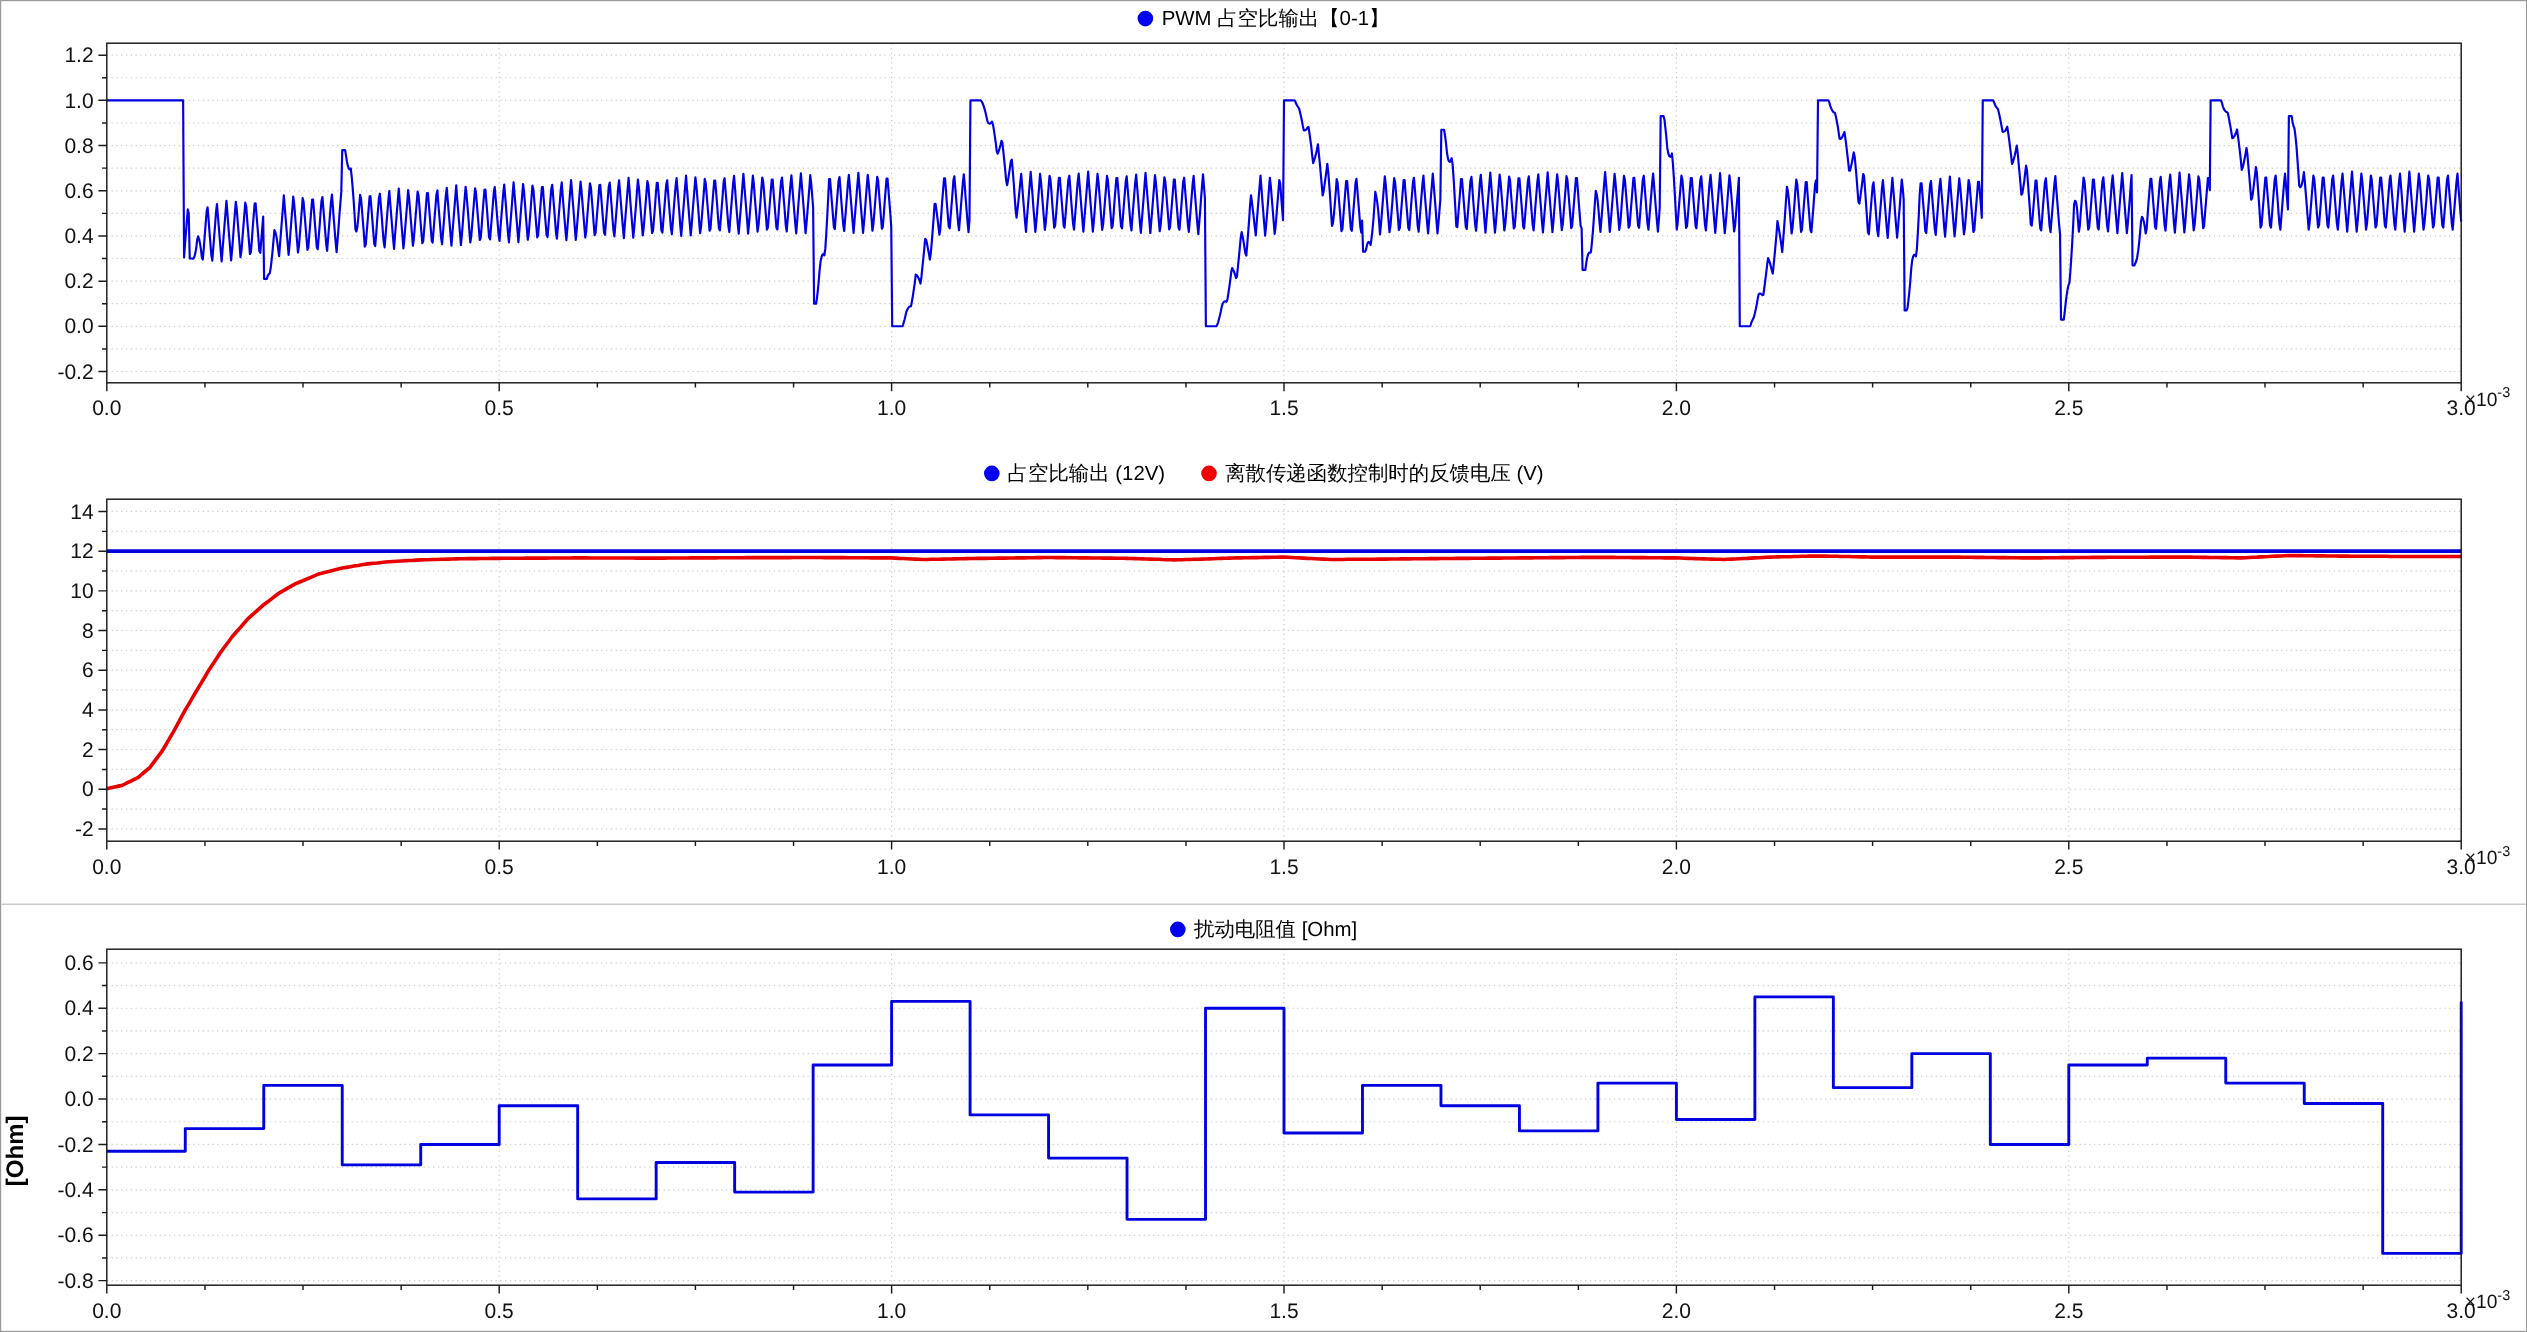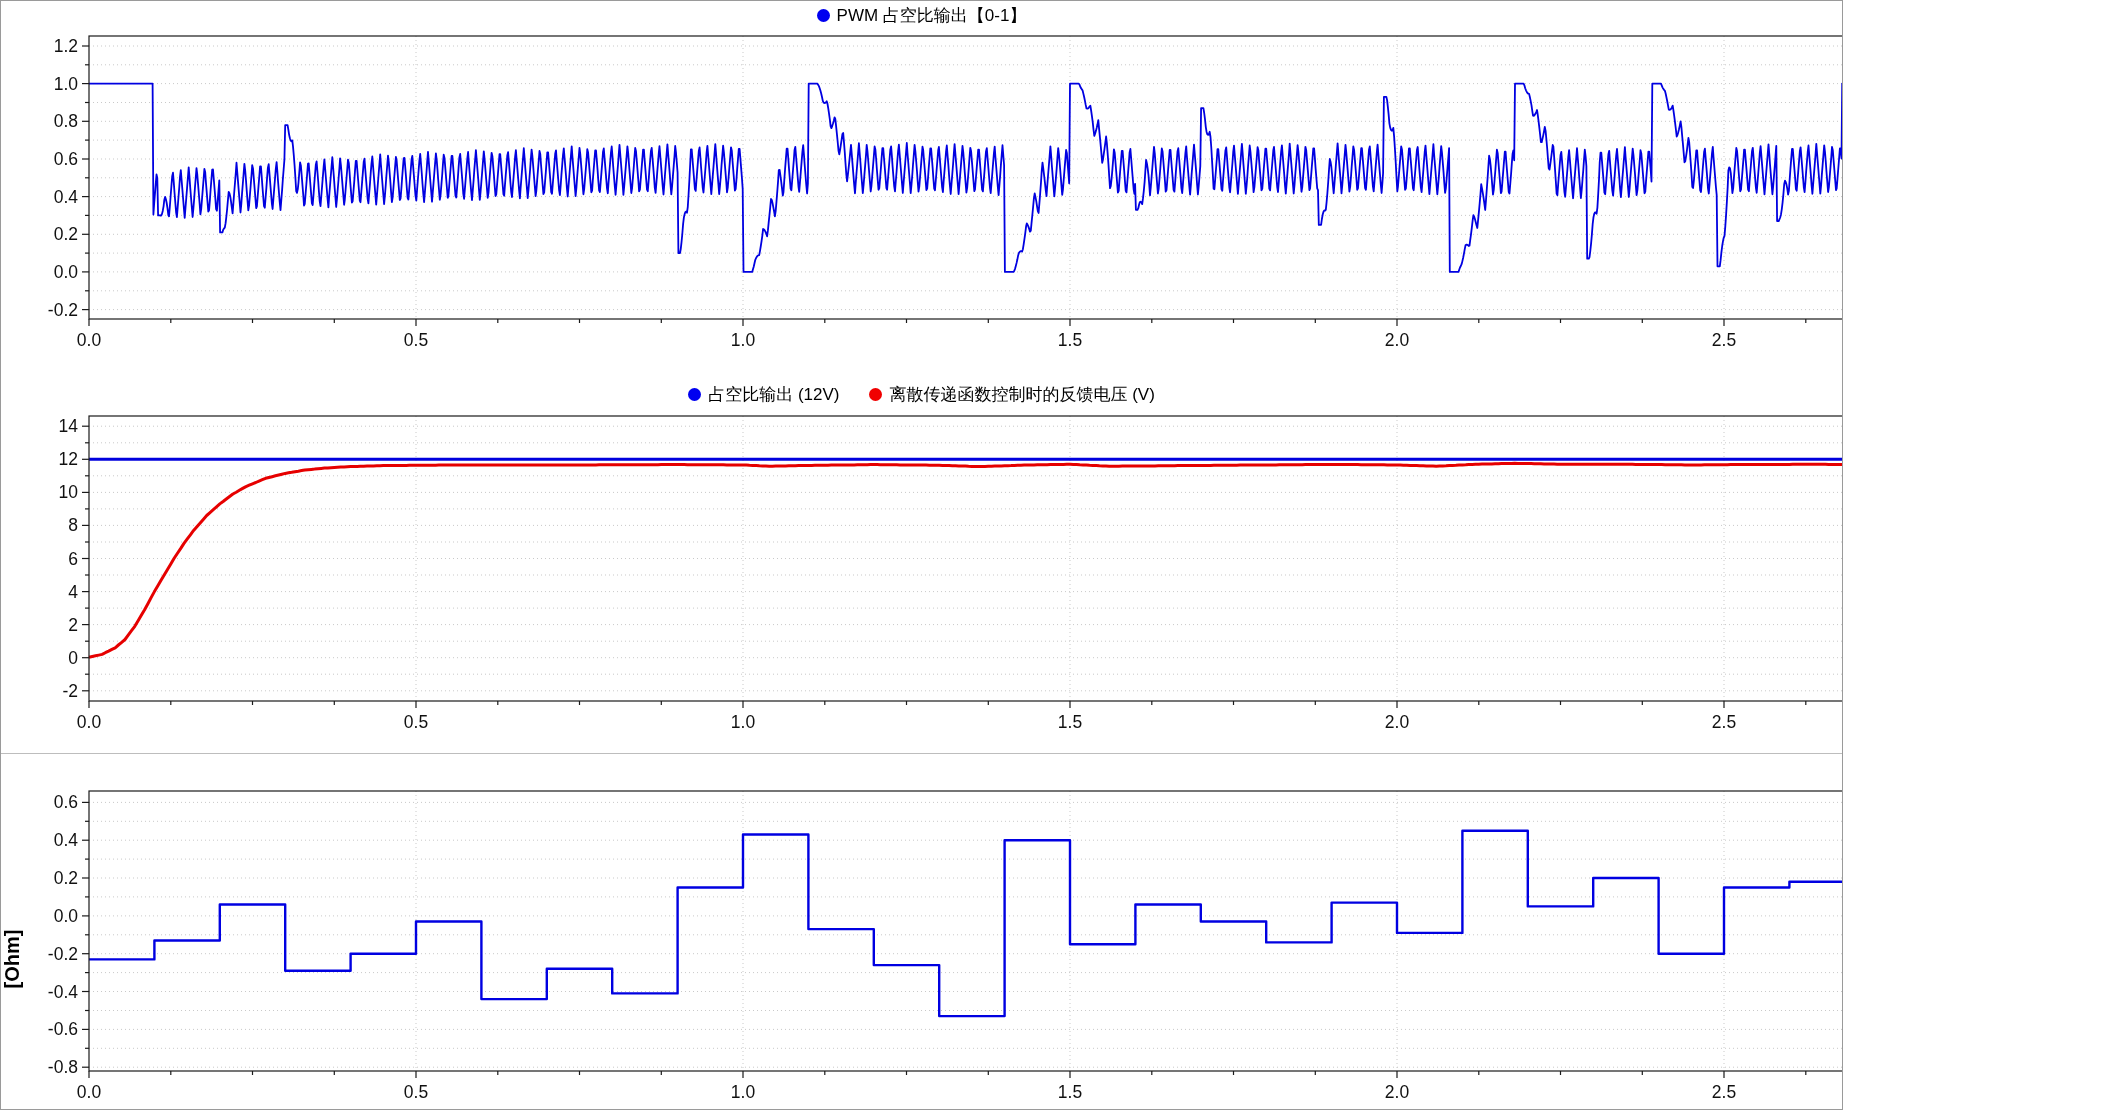--- a/index.html
+++ b/index.html
@@ -1,17 +1,17 @@
 <!DOCTYPE html>
 <html><head>
 <meta charset="utf-8">
 <style>
   html,body{margin:0;padding:0;background:#ffffff;}
   .stage{
-    position:relative;width:1843px;height:1110px;background:#fff;
+    position:relative;width:2106px;height:1110px;background:#fff;
     border:1px solid #9a9a9a;box-sizing:border-box;overflow:hidden;
     font-family:"Liberation Sans",sans-serif;
   }
   .legend{
     position:absolute;left:0;width:100%;display:flex;justify-content:center;
     align-items:center;gap:30px;font-size:17px;color:#000;height:20px;
   }
   .legend .li{display:flex;align-items:center;gap:7px;}
   .dot{width:13px;height:13px;border-radius:50%;display:inline-block;flex:0 0 auto;}
   svg{position:absolute;left:0;display:block;}
@@ -215,20 +215,26 @@
         <text x="1069.0" y="322" text-anchor="middle">1.5</text>
         <text x="1396.0" y="322" text-anchor="middle">2.0</text>
         <text x="1723.0" y="322" text-anchor="middle">2.5</text>
         <text x="2050.0" y="322" text-anchor="middle">3.0</text>
         <text x="2053" y="314" text-anchor="start" font-size="16">×10<tspan dy="-7" font-size="12">-3</tspan></text>
       </g>
     </svg>
 
   <div class="divider" style="top:752px"></div>
 
+  <div class="legend" style="top:763px">
+    <span class="li">
+      <span class="dot" style="background: rgb(0, 0, 240);"></span>
+      <span>扰动电阻值 [Ohm]</span>
+    </span>
+  </div>
   <svg id="svg2" width="2106" height="325" style="top:785px">
       <g>
         <line x1="88" y1="281.2" x2="2050" y2="281.2" stroke="#c9c9c9" stroke-width="1" stroke-dasharray="1 3"></line>
         <line x1="88" y1="243.4" x2="2050" y2="243.4" stroke="#c9c9c9" stroke-width="1" stroke-dasharray="1 3"></line>
         <line x1="88" y1="205.5" x2="2050" y2="205.5" stroke="#c9c9c9" stroke-width="1" stroke-dasharray="1 3"></line>
         <line x1="88" y1="167.7" x2="2050" y2="167.7" stroke="#c9c9c9" stroke-width="1" stroke-dasharray="1 3"></line>
         <line x1="88" y1="129.9" x2="2050" y2="129.9" stroke="#c9c9c9" stroke-width="1" stroke-dasharray="1 3"></line>
         <line x1="88" y1="92.0" x2="2050" y2="92.0" stroke="#c9c9c9" stroke-width="1" stroke-dasharray="1 3"></line>
         <line x1="88" y1="54.2" x2="2050" y2="54.2" stroke="#c9c9c9" stroke-width="1" stroke-dasharray="1 3"></line>
         <line x1="88" y1="16.4" x2="2050" y2="16.4" stroke="#c9c9c9" stroke-width="1" stroke-dasharray="1 3"></line>

